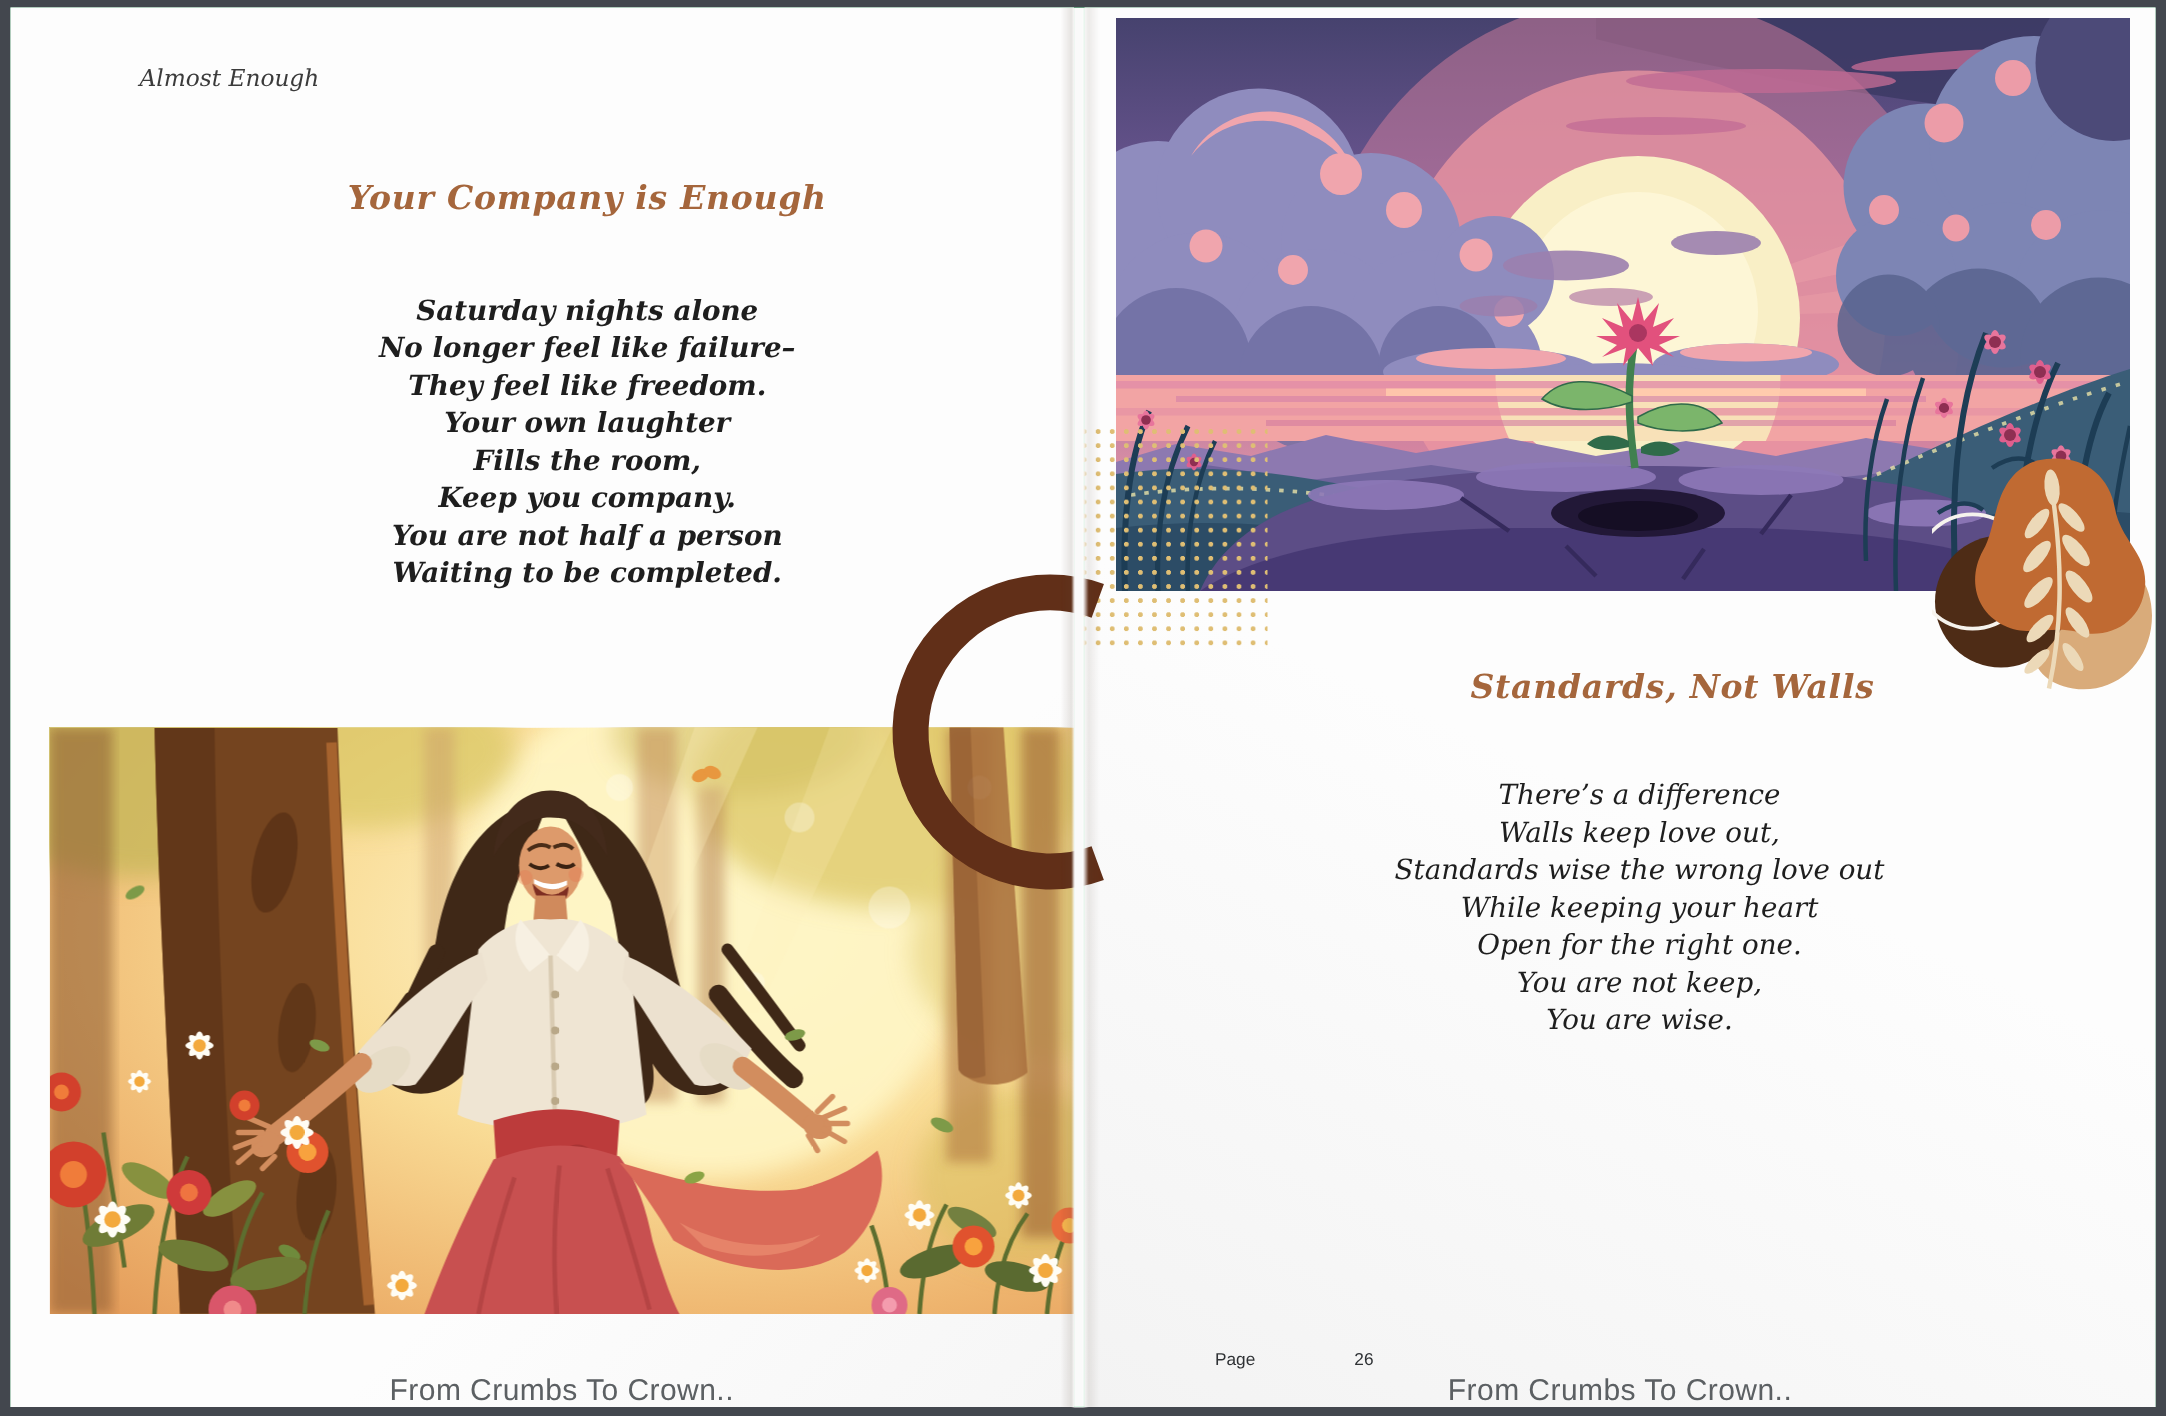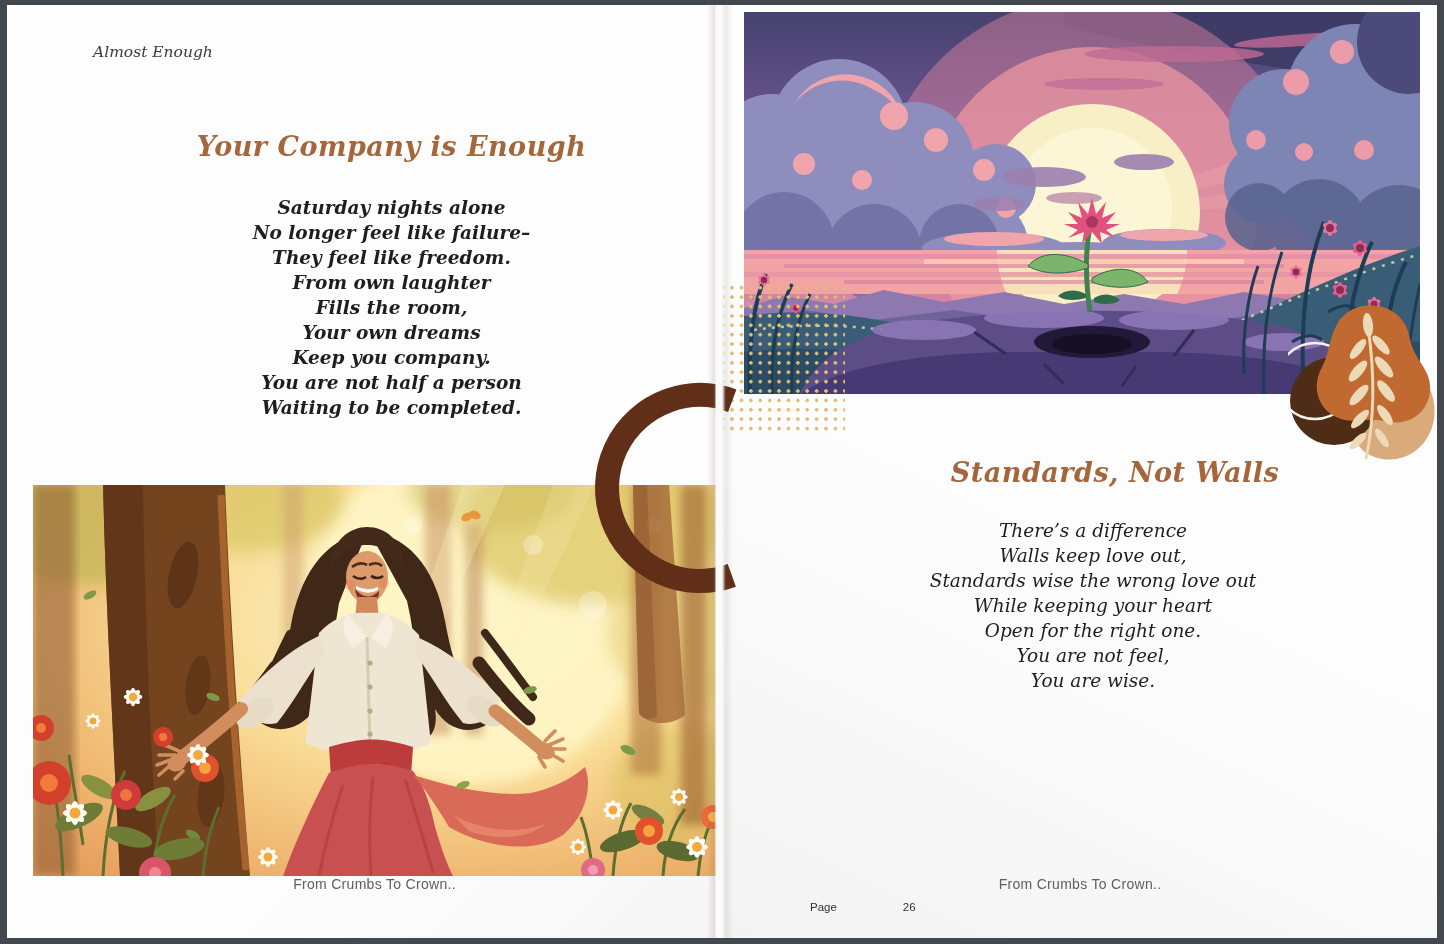--- a/index.html
+++ b/index.html
@@ -8,28 +8,28 @@
   .spread{position:absolute;left:7px;top:5px;width:1430px;height:933px;background:#86efac;}
   .page{position:absolute;top:0;height:100%;background:#fcfcfc;}
   .page-left{left:0;width:709px;background:linear-gradient(135deg,#fdfdfd 70%,#f6f6f6 100%);}
   .page-right{left:716px;width:714px;background:linear-gradient(205deg,#fdfdfd 55%,#f3f3f3 100%);}
   .spine{position:absolute;left:700px;top:0;width:26px;height:100%;z-index:40;
          background:linear-gradient(to right,rgba(90,70,55,0) 0%,rgba(90,70,55,.14) 28%,
          #fafafa 36%,#fbfbfb 58%,rgba(90,70,55,.10) 72%,rgba(90,70,55,0) 100%);}
   .running-header{position:absolute;left:86px;top:38px;font-family:"DejaVu Serif",serif;
          font-style:italic;font-size:15.5px;color:#3b3b3b;z-index:5;}
   .page-title{position:absolute;text-align:center;font-family:"DejaVu Serif",serif;
-         font-style:italic;font-weight:bold;font-size:27px;color:#a5663c;z-index:5;letter-spacing:.5px;margin-top:12px;}
+         font-style:italic;font-weight:bold;font-size:22px;color:#a5663c;z-index:5;letter-spacing:.5px;}
   .title-left{left:60px;top:114px;width:649px;}
   .title-right{left:764px;top:440px;width:688px;}
   .poem{position:absolute;text-align:center;font-family:"DejaVu Serif",serif;font-style:italic;
         font-weight:500;font-size:18.5px;line-height:25px;color:#1e1e1e;z-index:5;}
   .poem-left{left:60px;top:190px;width:649px;font-weight:bold;}
   .poem-right{left:742px;top:513px;width:688px;}
-  .footer{position:absolute;text-align:center;font-size:14px;color:#5c6063;letter-spacing:.3px;z-index:5;}
+  .footer{position:absolute;text-align:center;font-size:20px;color:#5c6063;letter-spacing:.3px;z-index:5;margin-top:40px;}
   .footer-left{left:26px;top:871px;width:683px;}
   .footer-right{left:716px;top:871px;width:714px;}
   .page-num-row{position:absolute;left:803px;top:896px;display:flex;gap:66px;
         font-size:11.5px;color:#2f3235;z-index:5;}
   .illu{position:absolute;overflow:hidden;z-index:10;}
   .illu-forest{left:26px;top:480px;width:683px;height:391px;}
   .illu-sunset{left:737px;top:7px;width:676px;height:382px;}
   .dots{position:absolute;left:711px;top:278px;width:127px;height:152px;z-index:22;
         background-image:radial-gradient(circle,#dfbe74 1.6px,rgba(0,0,0,0) 1.8px);
         background-size:9.4px 9.4px;}
@@ -45,23 +45,22 @@
   <div class="page page-left"></div>
   <div class="page page-right"></div>
 
   <div class="running-header">Almost Enough</div>
 
   <div class="page-title title-left">Your Company is Enough</div>
   <div class="poem poem-left">
         <div class="poem-line">Saturday nights alone</div>
         <div class="poem-line">No longer feel like failure–</div>
         <div class="poem-line">They feel like freedom.</div>
-        <div class="poem-line">From own laughter</div>
+        <div class="poem-line">Your own laughter</div>
         <div class="poem-line">Fills the room,</div>
-        <div class="poem-line">Your own dreams</div>
         <div class="poem-line">Keep you company.</div>
         <div class="poem-line">You are not half a person</div>
         <div class="poem-line">Waiting to be completed.</div>
       </div>
 
   <div class="illu illu-forest" aria-label="woman-running-through-sunlit-forest">
    <svg width="683" height="391" viewBox="0 0 683 391">
     <defs>
       <radialGradient id="fwbg" cx="0.62" cy="0.35" r="0.85">
         <stop offset="0" stop-color="#fff8d4"></stop>
@@ -570,21 +569,21 @@
     </g>
   </svg>
 
   <div class="page-title title-right">Standards, Not Walls</div>
   <div class="poem poem-right">
         <div class="poem-line">There’s a difference</div>
         <div class="poem-line">Walls keep love out,</div>
         <div class="poem-line">Standards wise the wrong love out</div>
         <div class="poem-line">While keeping your heart</div>
         <div class="poem-line">Open for the right one.</div>
-        <div class="poem-line">You are not feel,</div>
+        <div class="poem-line">You are not keep,</div>
         <div class="poem-line">You are wise.</div>
       </div>
   <div class="footer footer-right">From Crumbs To Crown..</div>
 
   <div class="page-num-row">
     <span>Page</span>
     <span>26</span>
   </div>
 
   <div class="spine"></div>

